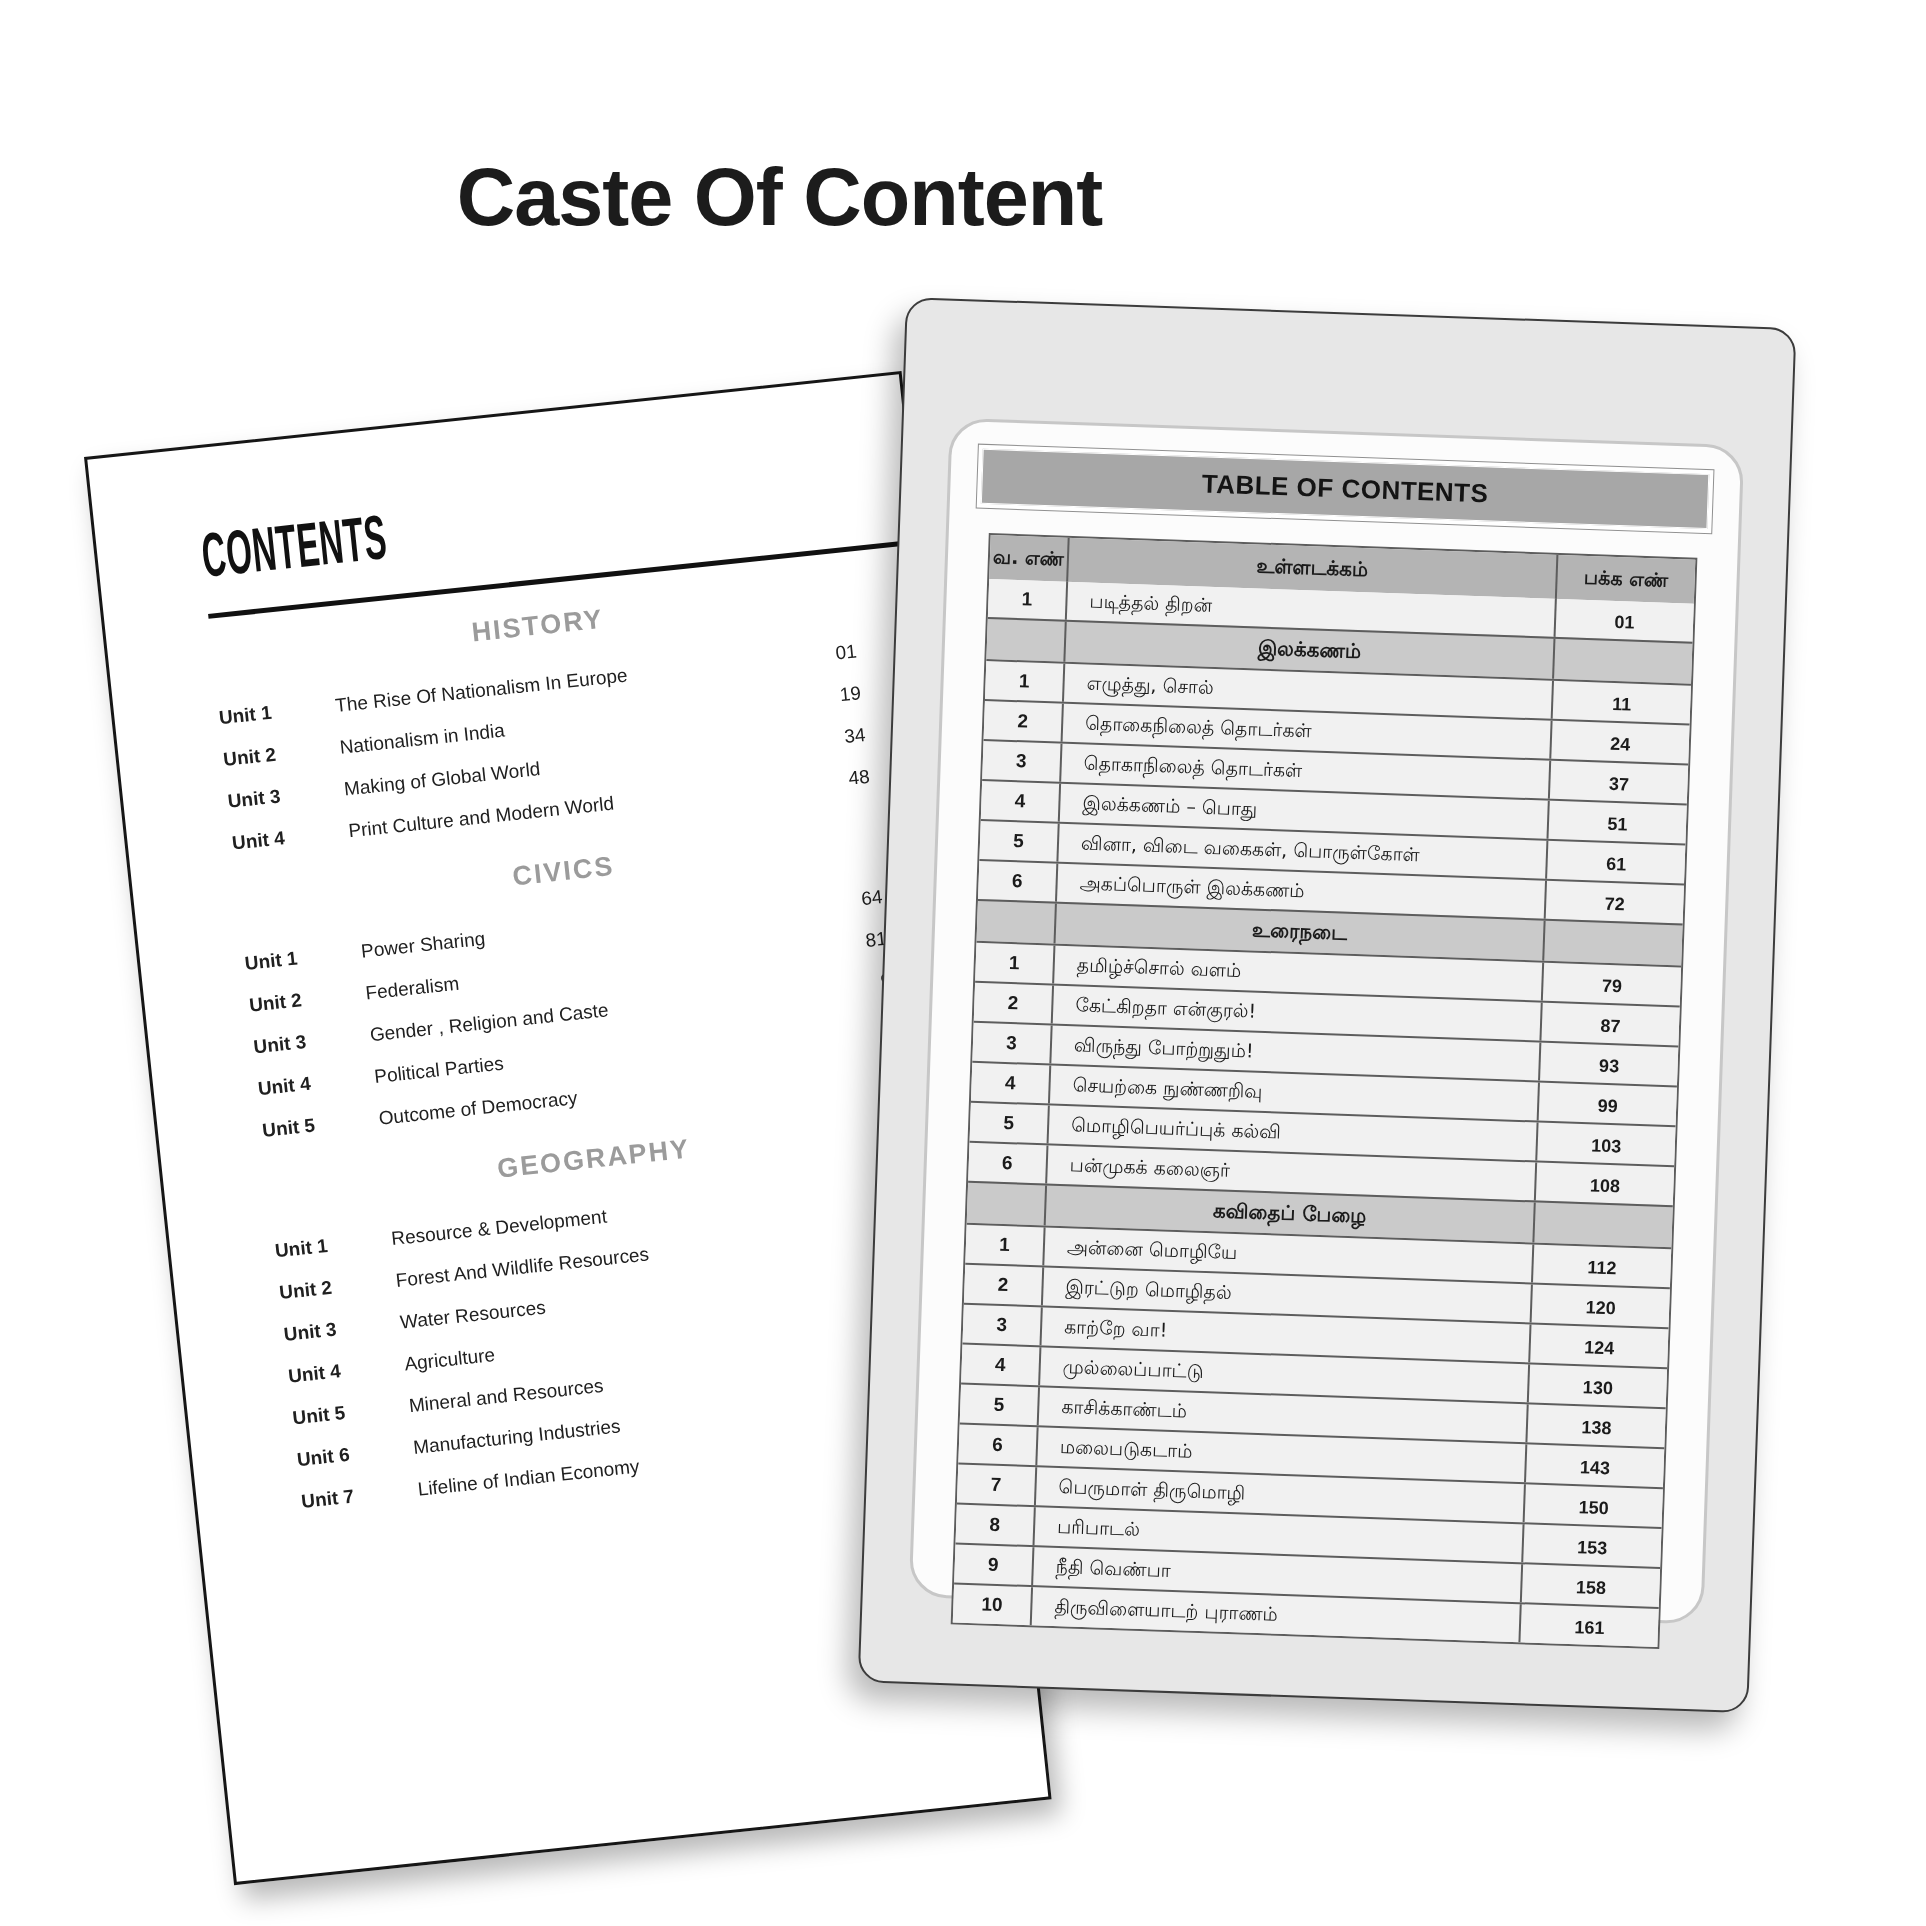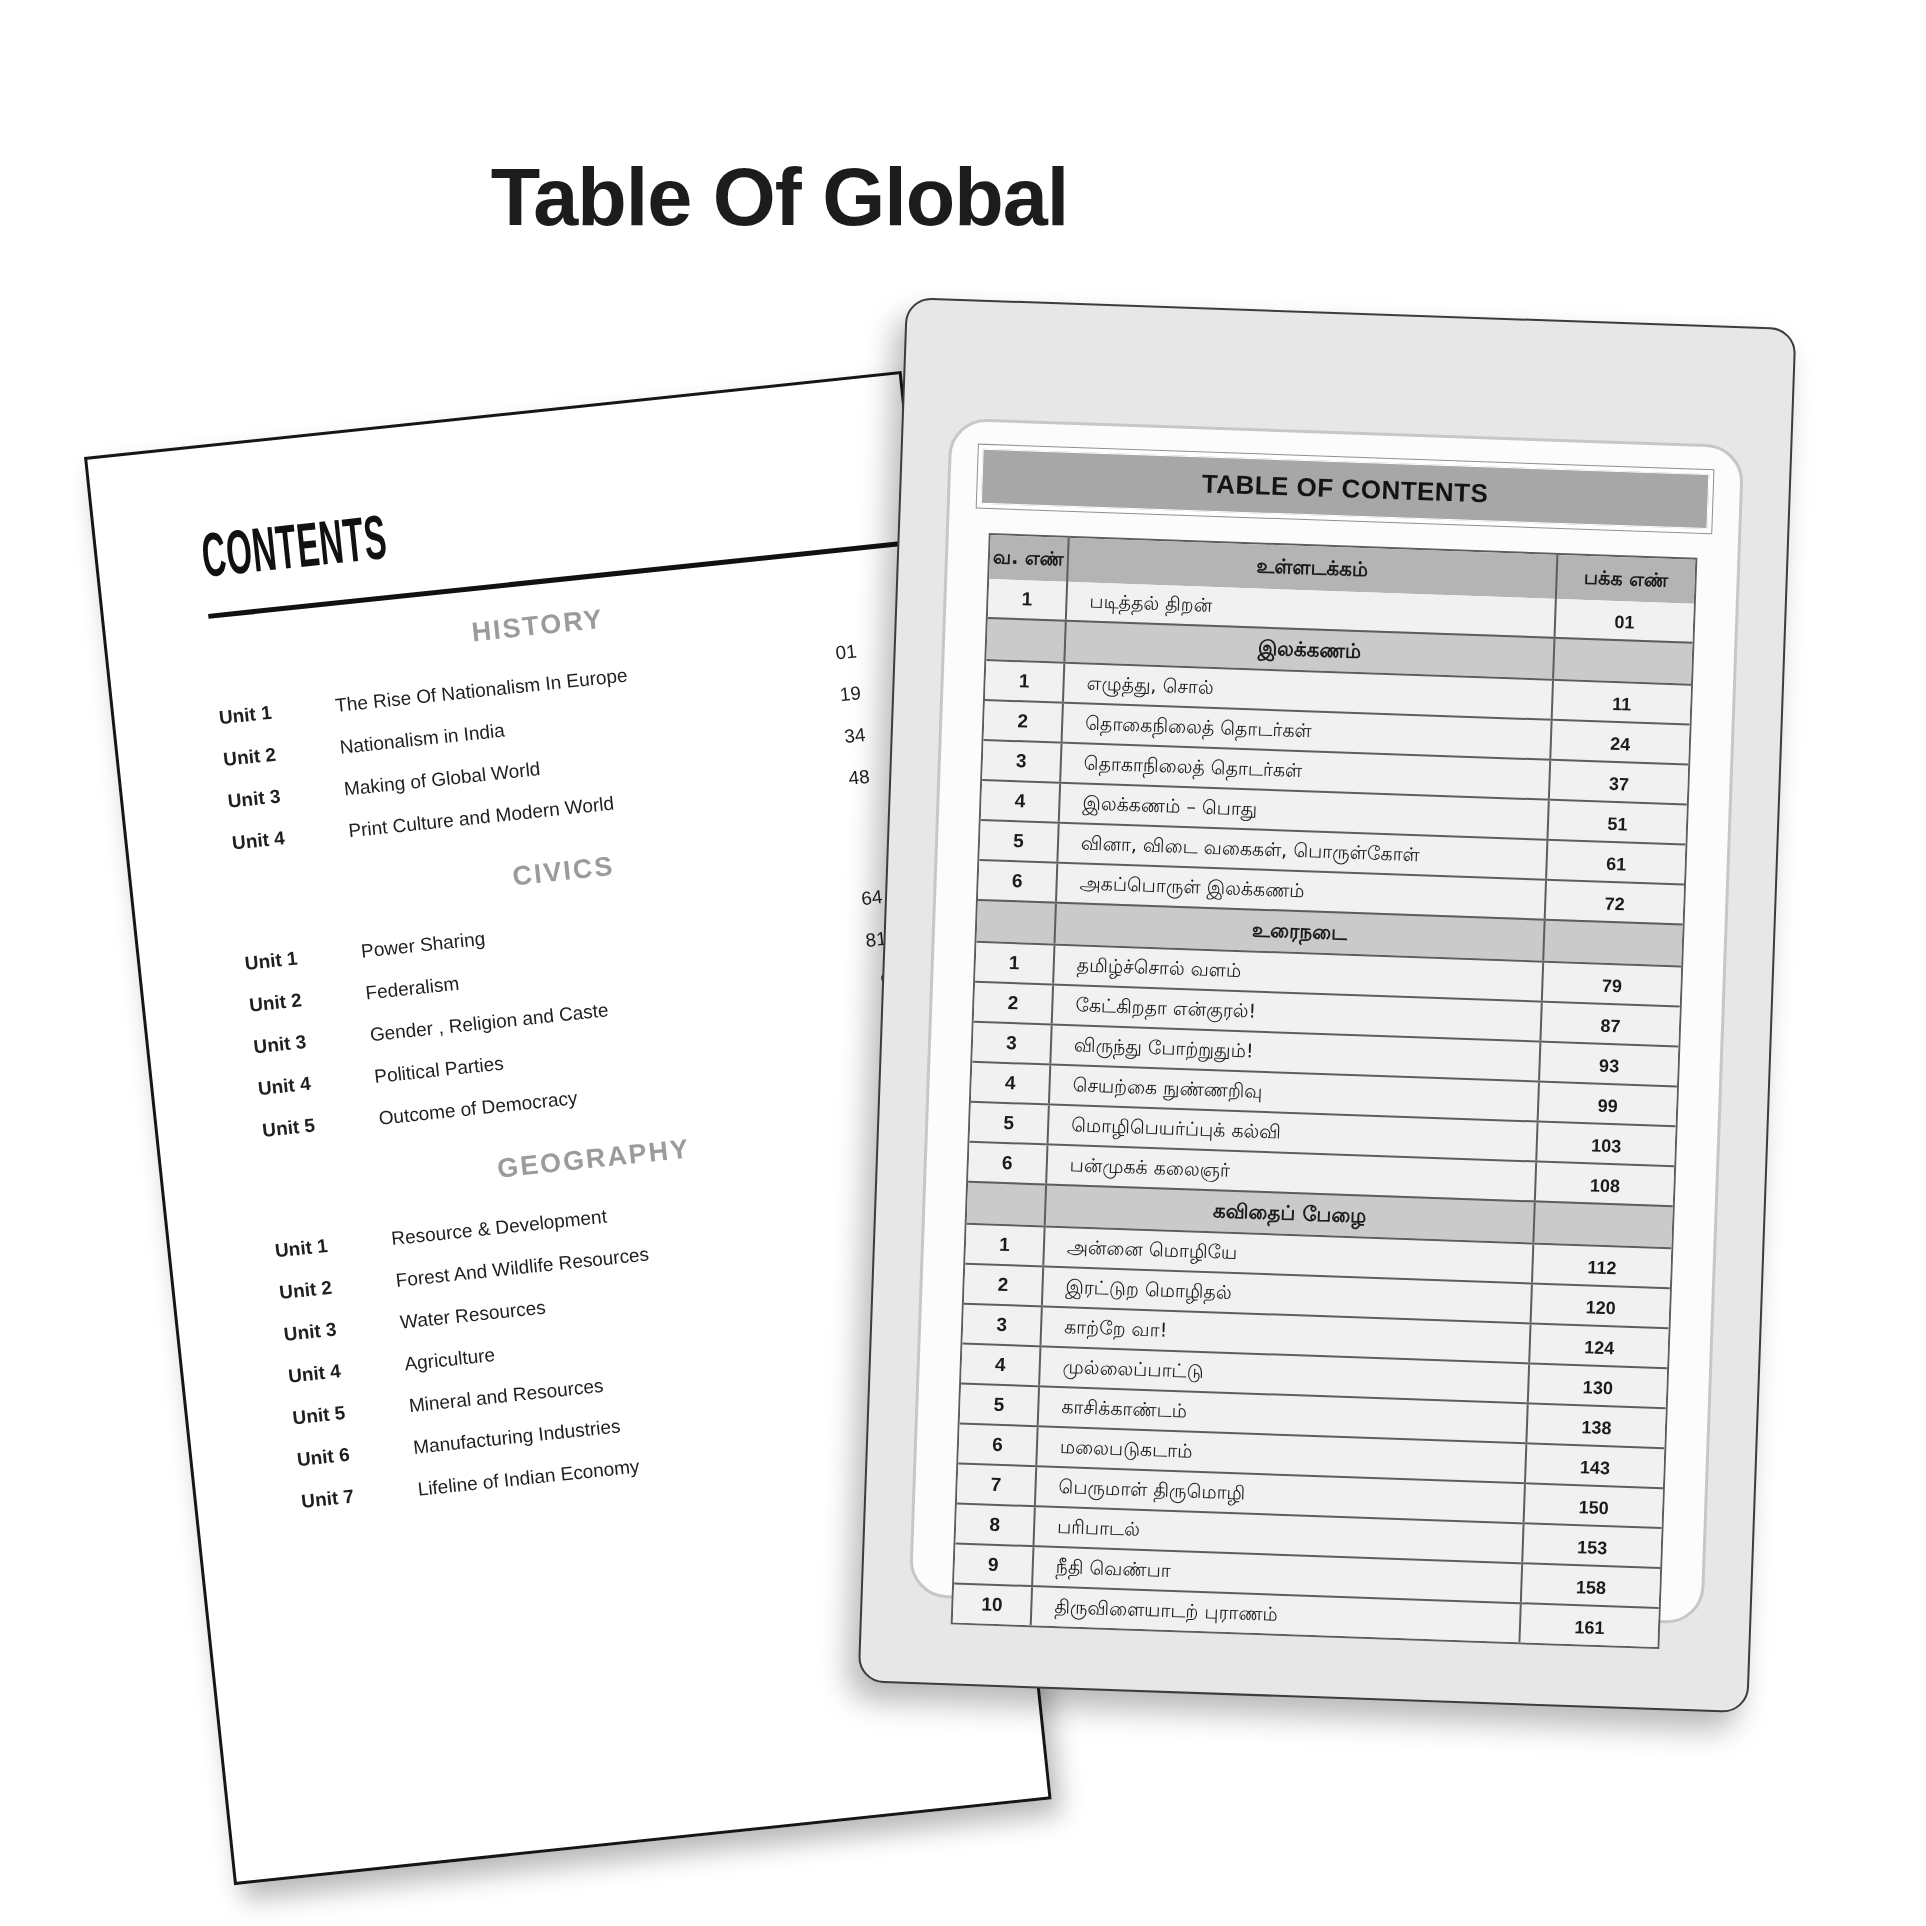--- a/index.html
+++ b/index.html
@@ -86,21 +86,21 @@
   .trow.row-header .c-content{justify-content:center;padding-left:0;font-weight:700;font-size:20px;}
   .trow.row-header .c-page{align-items:center;padding-bottom:0;font-size:19px;
     font-family:"DejaVu Sans","Liberation Sans",sans-serif;}
   .trow.row-header .c-sno{font-family:"DejaVu Sans","Liberation Sans",sans-serif;}
   .trow.row-section{background:#cacaca;min-height:40px;}
   .trow.row-section .c-content{justify-content:center;padding-left:0;font-weight:700;font-size:20px;}
 </style>
 </head>
 <body>
 
-<h1 class="main-title">Table Of Global</h1>
+<h1 class="main-title">Caste Of Content</h1>
 
 <div class="page-left">
   <div class="lp-content">
     <div class="lp-heading">CONTENTS</div>
     <div class="lp-rule"></div>
 
     <div class="lp-section">HISTORY</div>
     <div class="lp-rows">
 
     <div class="lrow">

